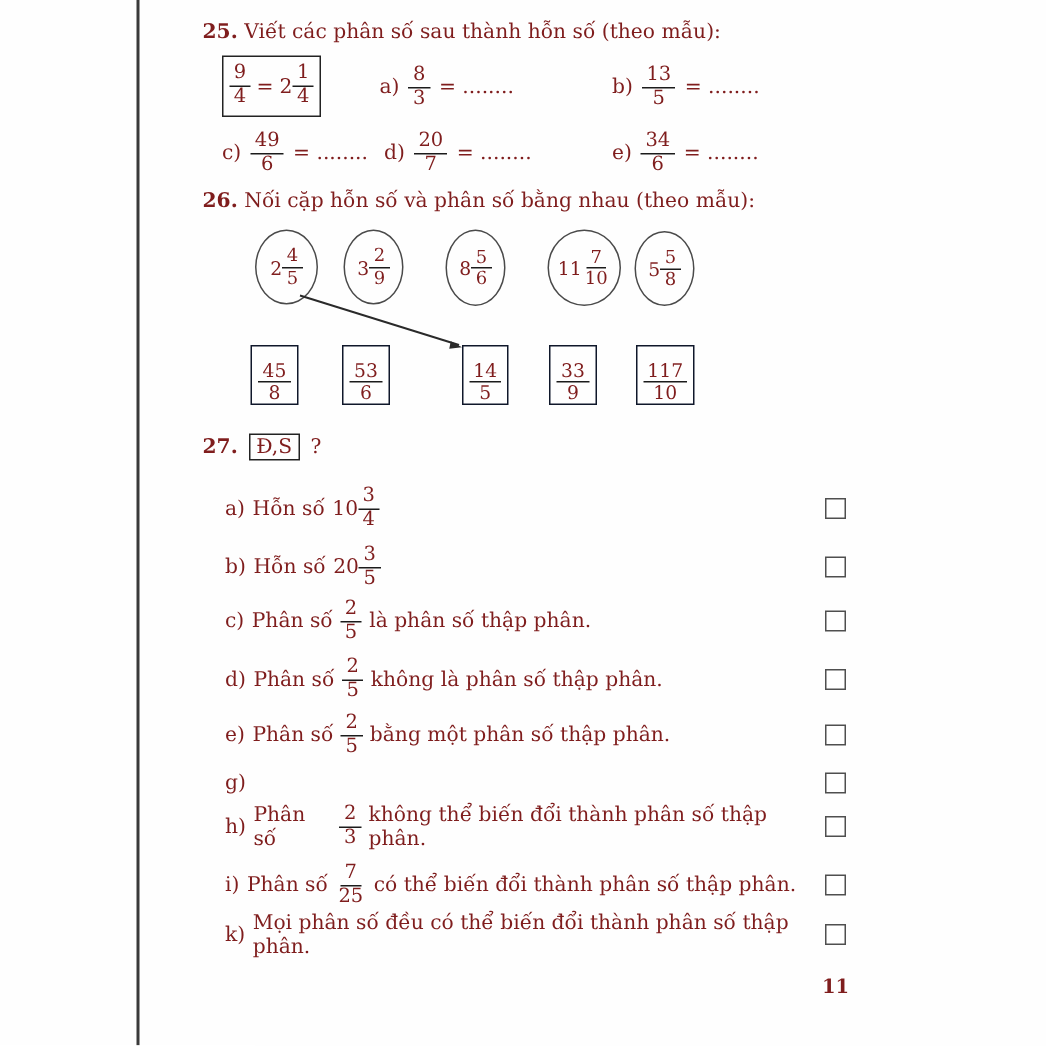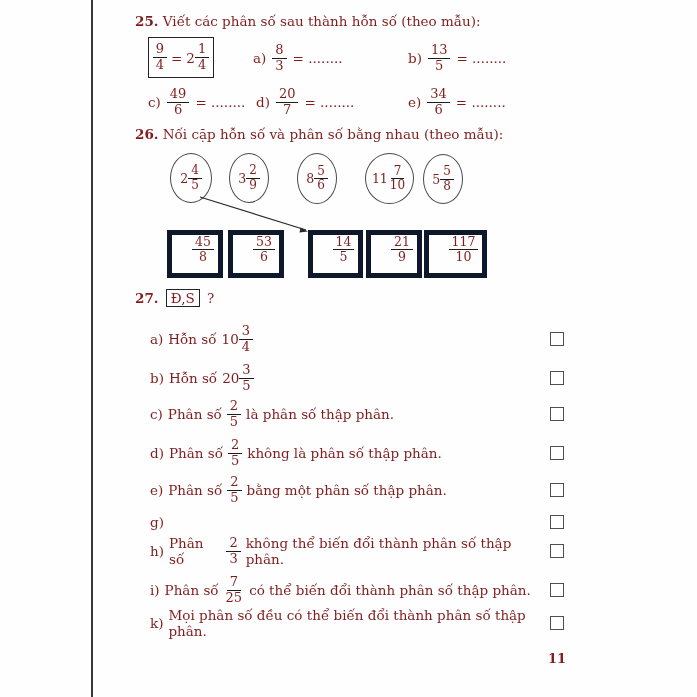--- a/index.html
+++ b/index.html
@@ -12,21 +12,21 @@
   .spine { position:absolute; left:91px; top:0; width:2px; height:697px; background:#3a3a3a; }
   .exnum { font-weight:bold; }
   .frac { display:inline-flex; flex-direction:column; align-items:center; line-height:1.12; font-size:13px; vertical-align:middle; }
   .frac .fnum { border-bottom:1px solid #1b1b1b; padding:0 3px; }
   .frac .fden { padding:0 2px; }
   .mixed { display:inline-flex; align-items:center; }
   .f-item { display:flex; align-items:center; gap:6px; }
   .example-box { border:1.3px solid #222; display:flex; align-items:center; justify-content:center; gap:4px; }
   .circle { position:absolute; border:1px solid #4a4a4a; border-radius:50%; display:flex; align-items:center; justify-content:center; font-size:12.5px; }
   .circle .frac { font-size:12px; }
-  .sqbox { position:absolute; border:5px solid #0f172a; display:flex; align-items:flex-start; justify-content:center; font-size:12.5px;padding-left:16px; }
+  .sqbox { position:absolute; border:1px solid #0f172a; display:flex; align-items:flex-end; justify-content:center; font-size:12.5px; }
   .sqbox .frac { font-size:12.5px; }
   .dsbox { display:inline-block; border:1.2px solid #222; padding:0 4px; margin:0 3px; }
   .row27 { position:absolute; left:150px; width:414px; display:flex; align-items:center; gap:5px; }
   .checkbox { width:12px; height:12px; border:1.5px solid #4f4f4f; margin-left:auto; flex:0 0 auto; background:#fff; }
   .pagenum { font-weight:bold; font-size:13px; }
   svg.overlay { position:absolute; left:0; top:0; width:697px; height:697px; pointer-events:none; }
 </style>
 </head>
 <body>
 
@@ -158,21 +158,21 @@
       </span>
   </div>
   <div class="sqbox" style="left:308px;top:230px;width:29px;height:38px">
     <span class="frac">
         <span class="fnum">14</span>
         <span class="fden">5</span>
       </span>
   </div>
   <div class="sqbox" style="left:366px;top:230px;width:30px;height:38px">
     <span class="frac">
-        <span class="fnum">21</span>
+        <span class="fnum">33</span>
         <span class="fden">9</span>
       </span>
   </div>
   <div class="sqbox" style="left:424px;top:230px;width:37px;height:38px">
     <span class="frac">
         <span class="fnum">117</span>
         <span class="fden">10</span>
       </span>
   </div>
 

